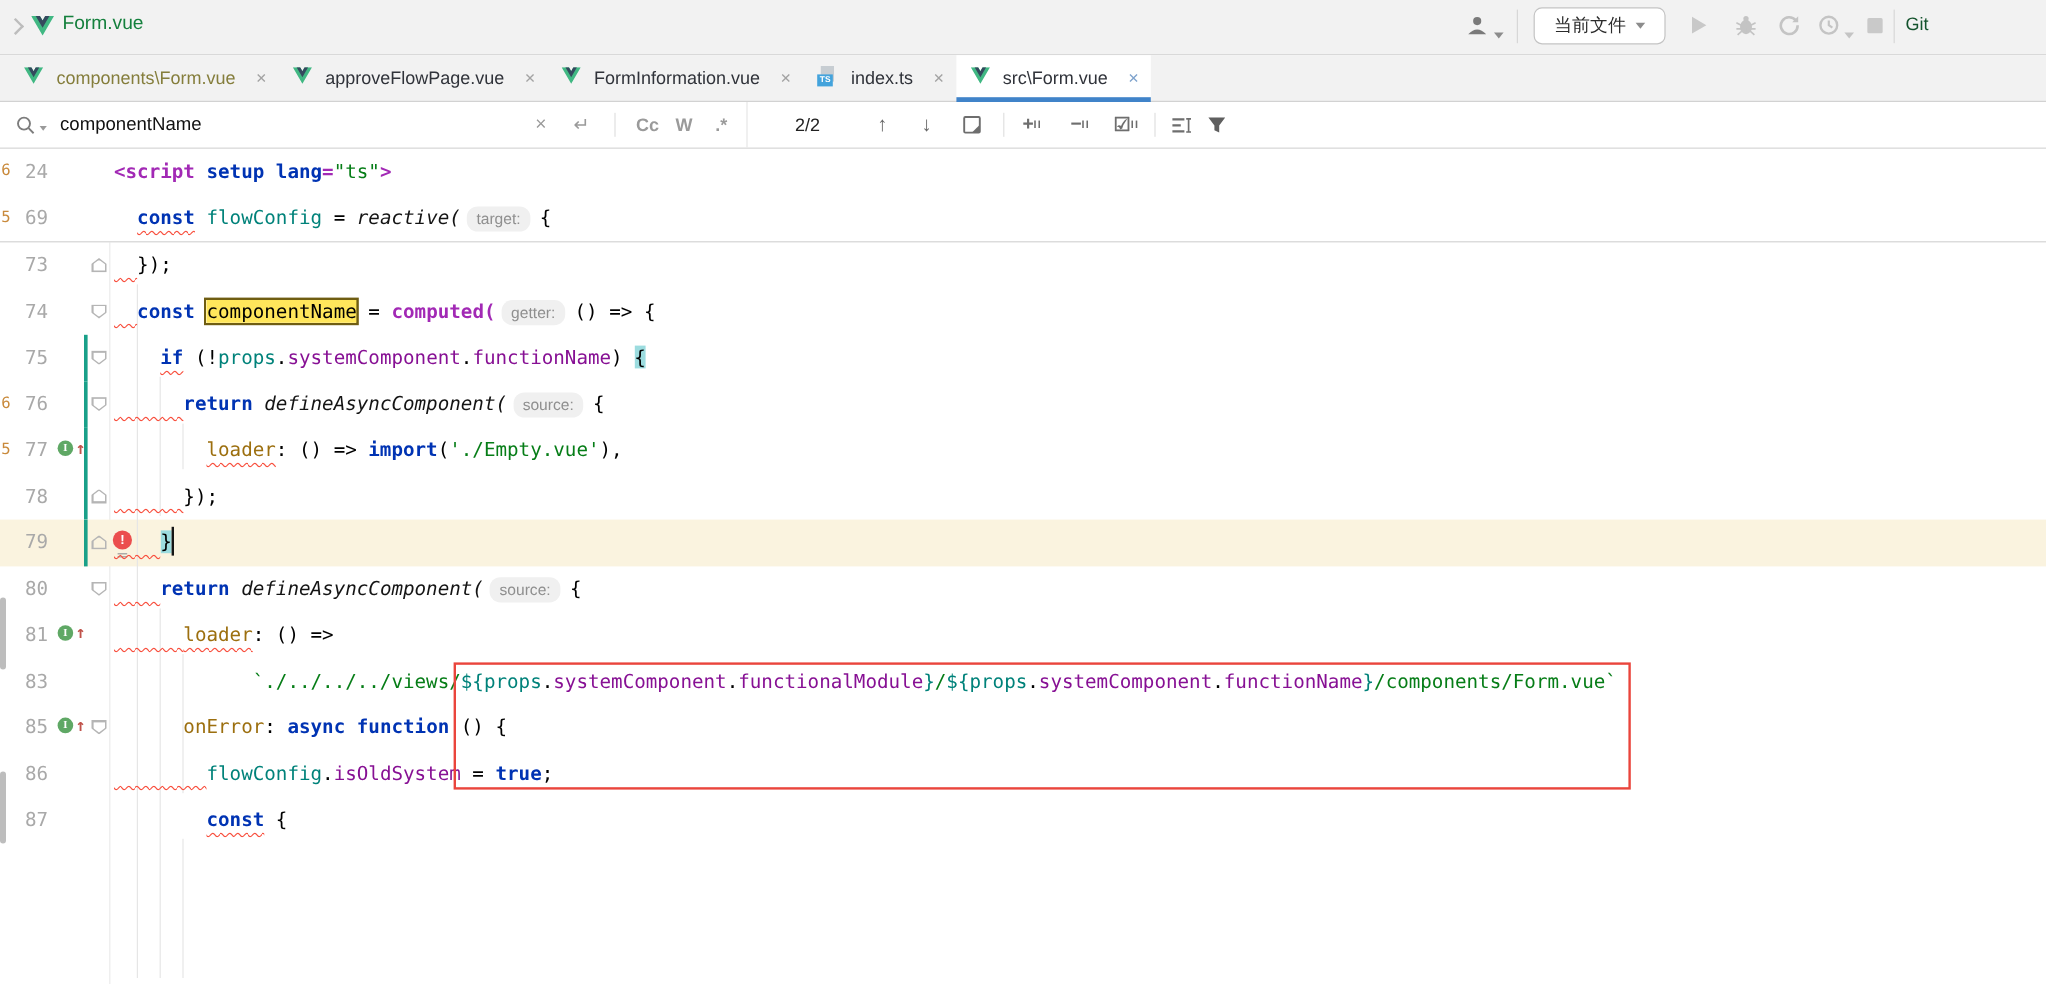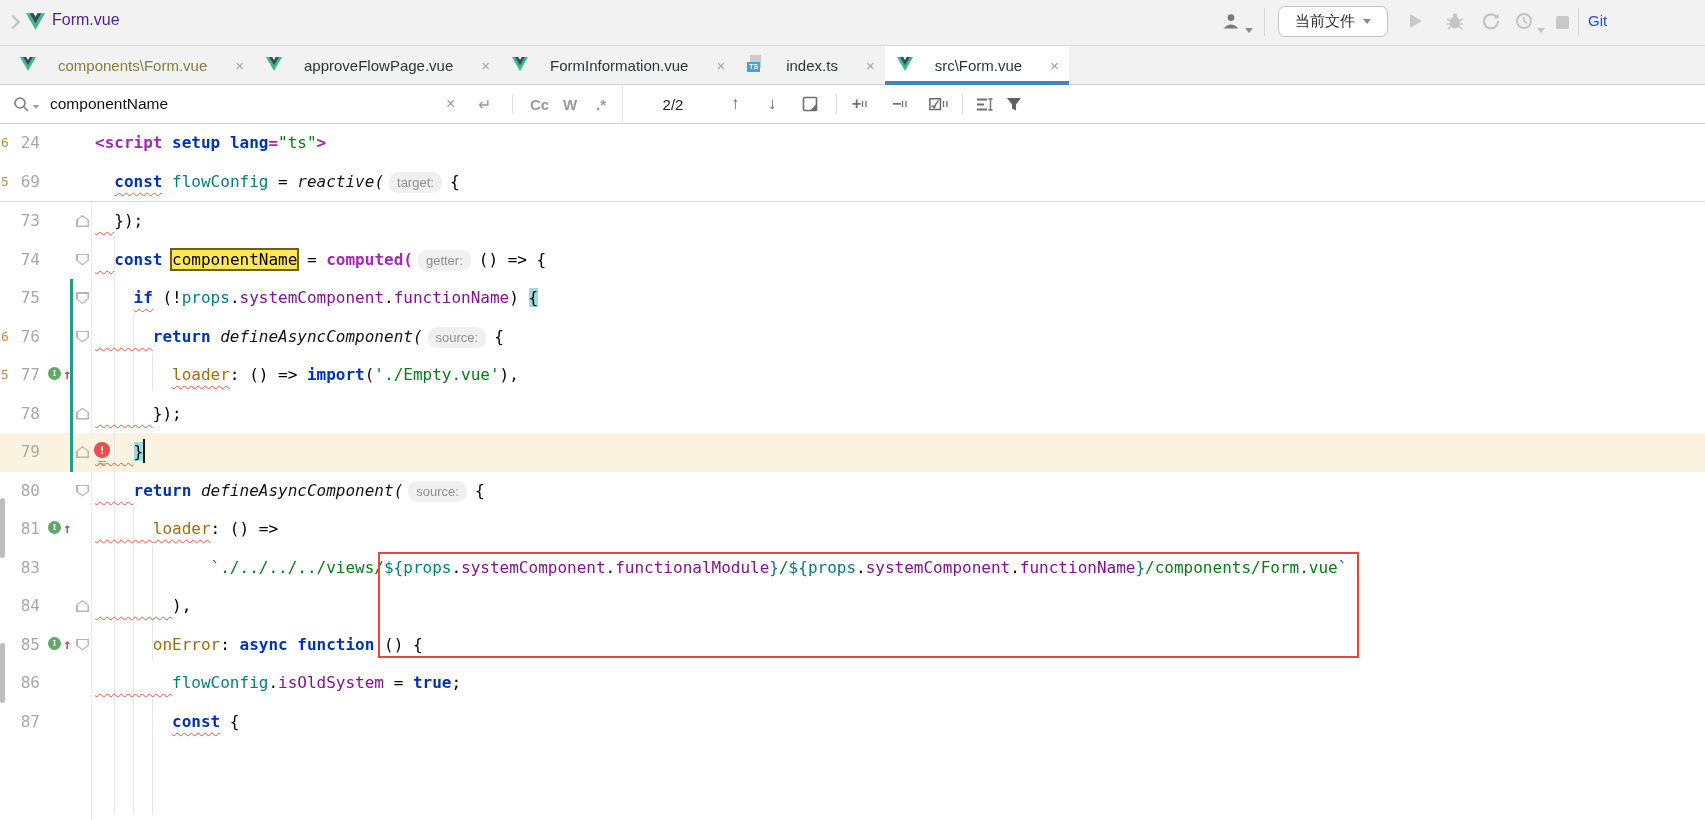--- a/index.html
+++ b/index.html
@@ -2,31 +2,31 @@
 <html><head>
 <meta charset="utf-8">
 <style>
   html,body{margin:0;padding:0;background:#fff;font-family:"Liberation Sans",sans-serif;}
   #app{position:relative;width:1705px;height:820px;background:#fff;overflow:hidden;}
 
   
   .titlebar{position:relative;height:45px;background:#F2F2F2;border-bottom:1px solid #D9D9D9;}
   .crumb-chev{position:absolute;left:8px;top:17px;width:8px;height:8px;border-right:2px solid #BDBDBD;border-top:2px solid #BDBDBD;transform:rotate(45deg);}
   .tb-vue{position:absolute;left:26px;top:13px;}
-  .tb-title{position:absolute;left:52px;top:11px;font-size:16px;color:#4c1d95;}
+  .tb-title{position:absolute;left:52px;top:11px;font-size:16px;color:#15803d;}
   .tb-sep{position:absolute;top:8px;width:1px;height:28px;background:#D7D7D7;}
   .tb-icon{position:absolute;top:12px;cursor:default;}
   .caret-down{display:inline-block;width:0;height:0;border-left:4px solid transparent;border-right:4px solid transparent;border-top:5px solid #8C8C8C;}
   .caret-dim{border-top-color:#C4C4C4;}
   .cfg-btn{position:absolute;left:1278px;top:6px;height:31px;width:110px;background:#FFF;border:1px solid #C3C3C3;border-radius:7px;display:flex;align-items:center;justify-content:center;gap:8px;font-size:15px;color:#2B2B2B;}
-  .git-label{position:absolute;left:1588px;top:12px;font-size:15px;color:#1d4ed8;}
+  .git-label{position:absolute;left:1588px;top:12px;font-size:15px;color:#14532d;}
 
   
   .tabbar{position:relative;height:38px;background:#F2F2F2;border-bottom:1px solid #D2D2D2;display:flex;align-items:stretch;padding-left:8px;}
-  .tab{position:relative;display:flex;align-items:center;gap:22px;padding:0 10px 0 12px;font-size:15px;color:#30333A;}
+  .tab{position:relative;display:flex;align-items:center;gap:11px;padding:0 10px 0 12px;font-size:15px;color:#30333A;}
   .tab .lbl{white-space:nowrap;}
   .tab .x{color:#A3A3A3;font-size:15px;margin-left:6px;}
   .tab.active{background:#FFF;}
   .tab.active::after{content:"";position:absolute;left:0;right:0;bottom:-1px;height:4px;background:#4083C9;}
   .tab.active .x{color:#7FA3CD;}
   .ts-file{position:relative;display:inline-block;width:17px;height:17px;}
   .ts-page{position:absolute;left:3px;top:0;width:11px;height:13px;background:#C7CDD2;}
   .ts-badge{position:absolute;left:0;bottom:0;width:13px;height:10px;background:#43A3DC;color:#fff;font-size:7px;font-weight:bold;line-height:10px;text-align:center;}
 
   
@@ -295,25 +295,20 @@
           <span class="num">81</span>
           <span class="gicon">I</span>
           <span class="garrow">↑</span>
           <div class="code"><span class="c-u">&nbsp;&nbsp;&nbsp;&nbsp;&nbsp;&nbsp;</span><span class="c-y c-u">loader</span><span>: () =&gt;</span></div>
         </div>
         <div class="row">
           <span class="num">83</span>
           <div class="code"><span>            </span><span class="c-s">`./../../../views/</span><span class="c-e">${</span><span class="c-v">props</span><span>.</span><span class="c-p">systemComponent</span><span>.</span><span class="c-p">functionalModule</span><span class="c-e">}</span><span class="c-s">/</span><span class="c-e">${</span><span class="c-v">props</span><span>.</span><span class="c-p">systemComponent</span><span>.</span><span class="c-p">functionName</span><span class="c-e">}</span><span class="c-s">/components/Form.vue`</span></div>
         </div>
         <div class="row">
-          <span class="num">84</span>
-          <span class="fold fe"></span>
-          <div class="code"><span class="c-u">&nbsp;&nbsp;&nbsp;&nbsp;&nbsp;&nbsp;&nbsp;&nbsp;</span><span>),</span></div>
-        </div>
-        <div class="row">
           <span class="num">85</span>
           <span class="fold fs"></span>
           <span class="gicon">I</span>
           <span class="garrow">↑</span>
           <div class="code"><span>      </span><span class="c-y">onError</span><span>: </span><span class="c-k">async</span><span> </span><span class="c-k">function</span><span> () {</span></div>
         </div>
         <div class="row">
           <span class="num">86</span>
           <div class="code"><span class="c-u">&nbsp;&nbsp;&nbsp;&nbsp;&nbsp;&nbsp;&nbsp;&nbsp;</span><span class="c-v">flowConfig</span><span>.</span><span class="c-p">isOldSystem</span><span> = </span><span class="c-k">true</span><span>;</span></div>
         </div>

